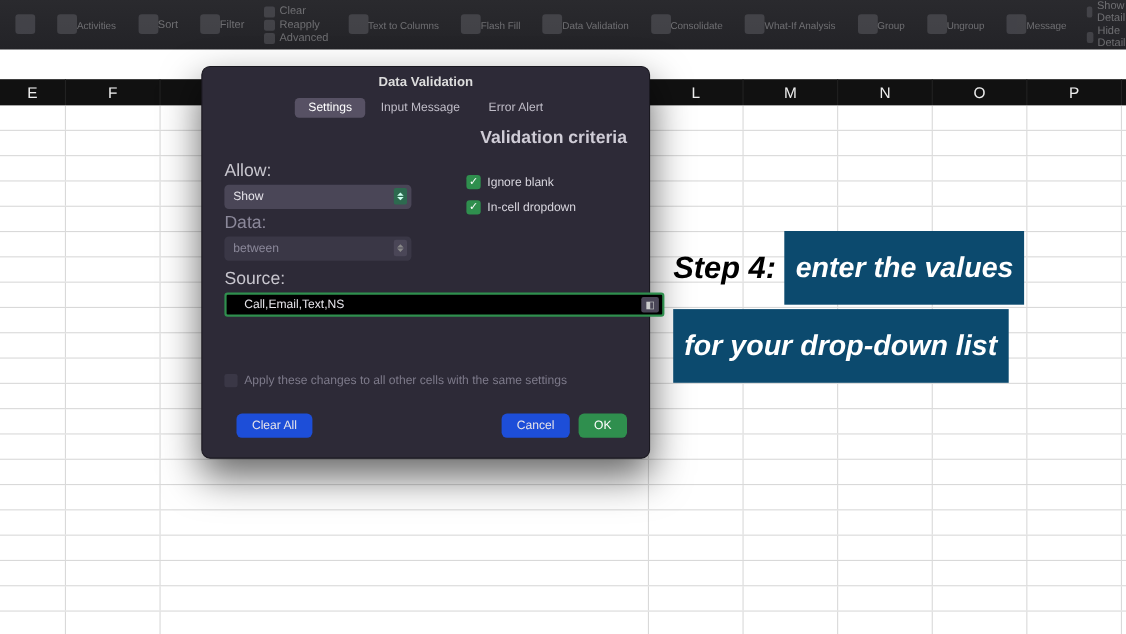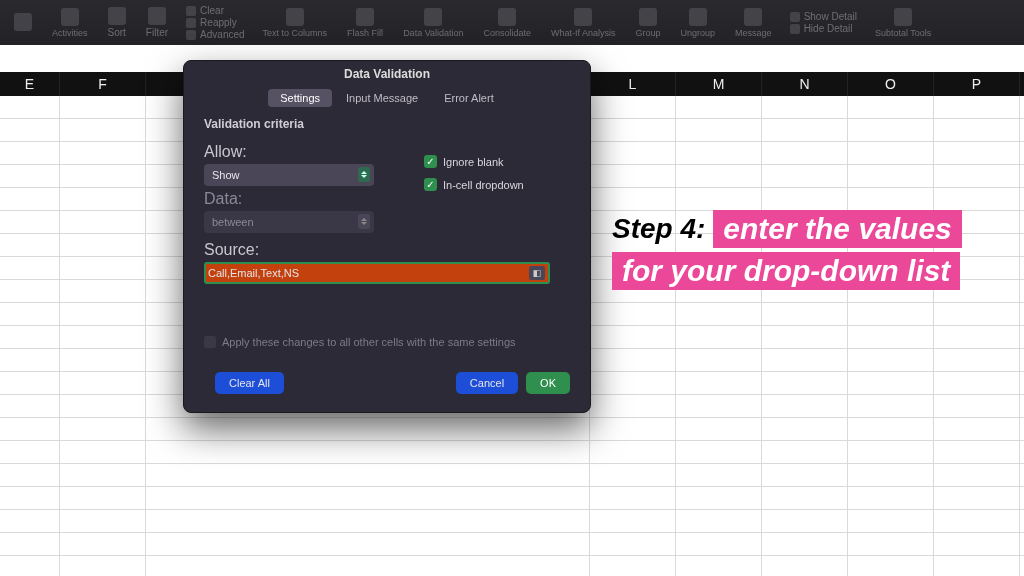--- a/index.html
+++ b/index.html
@@ -1,67 +1,67 @@
 <!DOCTYPE html>
 <html><head>
 <meta charset="utf-8">
 <style>
   * { box-sizing: border-box; margin: 0; padding: 0; font-family: -apple-system, "Segoe UI", Helvetica, Arial, sans-serif; }
   html, body { width: 1024px; height: 576px; overflow: hidden; background: #fff; }
   
   .ribbon { position: absolute; top: 0; left: 0; width: 1024px; height: 45px; background: linear-gradient(#2a2a2e,#232327); display: flex; align-items: center; padding: 0 8px; gap: 8px; color: #a8a8ab; font-size: 10px; }
-  .ribbon .grp { display: flex; flex-direction: column; align-items: center; justify-content: center; padding: 2px 6px; opacity: 0.55; }
+  .ribbon .grp { display: flex; flex-direction: row; align-items: center; justify-content: center; padding: 2px 6px; opacity: 0.55; }
   .ribbon .grp .ic { width: 18px; height: 18px; background: #5a5a60; border-radius: 3px; margin-bottom: 2px; }
   .ribbon .grp.small { font-size: 9px; }
   .ribbon .lbl { white-space: nowrap; }
   .ribbon .stack { display: flex; flex-direction: column; gap: 1px; font-size: 10px; opacity: 0.55; padding: 2px 4px; }
   .ribbon .stack span { display:flex; align-items:center; gap:4px; }
   .ribbon .stack .dot { width:10px; height:10px; background:#5a5a60; border-radius:2px; }
   
   .colhead { position: absolute; top: 72px; left: 0; width: 1024px; height: 24px; background: #111; color: #eee; display: flex; font-size: 14px; }
   .colhead div { text-align: center; border-right: 1px solid #222; line-height: 24px; }
   
   .grid { position: absolute; top: 96px; left: 0; width: 1024px; height: 480px; background: #fff; }
   .grid .row { height: 23px; border-bottom: 1px solid #d9d9d9; display: flex; }
   .grid .cell { border-right: 1px solid #d9d9d9; height: 100%; }
   
   .dialog { position: absolute; left: 183px; top: 60px; width: 408px; background: #2d2a37; border: 1px solid #1a1820; border-radius: 8px; box-shadow: 0 16px 36px rgba(0,0,0,0.6); color: #d8d6de; font-size: 12px; }
   .dialog .titlebar { text-align: center; font-weight: 600; padding: 6px 0 8px; font-size: 12px; color: #ddd; }
   .dialog .tabs { display: flex; justify-content: center; gap: 2px; margin-bottom: 10px; }
   .dialog .tabs .tab { padding: 3px 12px; border-radius: 4px; color: #bfbcc7; font-size: 11px; cursor: pointer; }
   .dialog .tabs .tab.active { background: #575164; color: #fff; }
   .dialog .body { padding: 0 20px 8px 20px; }
-  .dialog .section { font-weight: 600; font-size: 12px; margin-bottom: 8px; color:#cfccd6; }
+  .dialog .section { font-weight: 600; font-size: 16px; margin-bottom: 8px; color:#cfccd6;text-align:right; }
   .dialog label.fld { display:block; font-size: 16px; color: #c8c6ce; margin-top: 4px; margin-bottom: 3px; }
   .select { position: relative; width: 170px; height: 22px; background: #4a4657; border-radius: 4px; display: flex; align-items: center; padding: 0 8px; font-size: 11px; color: #e6e4ea; }
   .select.disabled { background: #3a3746; color: #8b889a; }
   .select .caret { position: absolute; right: 4px; top: 3px; width: 12px; height: 15px; background: #2d6a4f; border-radius: 2px; display:flex; flex-direction:column; align-items:center; justify-content:center; }
   .select .caret::before { content:""; border-left:3px solid transparent; border-right:3px solid transparent; border-bottom:3px solid #cfe; margin-bottom:1px;}
   .select .caret::after { content:""; border-left:3px solid transparent; border-right:3px solid transparent; border-top:3px solid #cfe;}
   .select.disabled .caret { background: #4a4657; }
   .select.disabled .caret::before, .select.disabled .caret::after { border-bottom-color:#888; border-top-color:#888; }
   .row2col { display:flex; gap: 40px; align-items:flex-start; }
   .leftcol { width: 180px; }
   .rightcol { padding-top: 16px; }
   .chk { display:flex; align-items:center; gap:6px; margin-bottom:10px; font-size:11px; color:#d8d6de; }
   .chk .box { width:13px; height:13px; background:#2f8f4e; border-radius:3px; display:flex; align-items:center; justify-content:center; color:#fff; font-size:10px; line-height:1; }
-  .sourcebox { width: 346px; height: 22px; background:#c2410c; border:2px solid #2f8f4e; border-radius:3px; display:flex; align-items:center; padding:0 2px; font-size:11px; color:#e6e4ea; position:relative; }
+  .sourcebox { width: 400px; height: 22px; background:#000000; border:2px solid #2f8f4e; border-radius:3px; display:flex; align-items:center; padding:0 16px; font-size:11px; color:#e6e4ea; position:relative; }
   .sourcebox .ref { position:absolute; right:3px; top:2px; width:16px; height:14px; background:#4a4657; border-radius:2px; display:flex; align-items:center; justify-content:center; font-size:9px; color:#ccc;}
   .applyrow { margin-top: 52px; font-size:11px; color:#7d7a8a; display:flex; align-items:center; gap:6px; }
   .applyrow .box { width:12px; height:12px; background:#3a3746; border-radius:2px; }
   .dlgfooter { display:flex; justify-content:space-between; padding: 16px 20px 18px; }
   .btn { height:22px; padding:0 14px; border-radius:5px; font-size:11px; display:flex; align-items:center; justify-content:center; cursor:pointer; }
   .btn-grey { background:#1d4ed8; color:#e6e4ea;margin-left:11px; }
   .btn-green { background:#2f8f4e; color:#fff; font-weight:500; }
   .footright { display:flex; gap:8px; }
   
   .callout { position:absolute; left:612px; top:210px; font-weight:800; font-style: italic; font-family: Georgia, 'Times New Roman', serif; }
   .callout .line { display:flex; align-items:center; gap:8px; }
   .callout .step { font-size:28px; color:#000; }
-  .callout .hl { background:#ec4899; color:#fff; font-size:30px; padding:2px 10px; display:inline-block; }
+  .callout .hl { background:#0c4a6e; color:#fff; font-size:26px; padding:18px 10px; display:inline-block; }
   .callout .line2 { margin-top:4px; }
 </style>
 </head>
 <body>
 
 <div class="ribbon">
   <div class="grp small">
       <div class="ic"></div>
       <div class="lbl"></div>
     </div>

